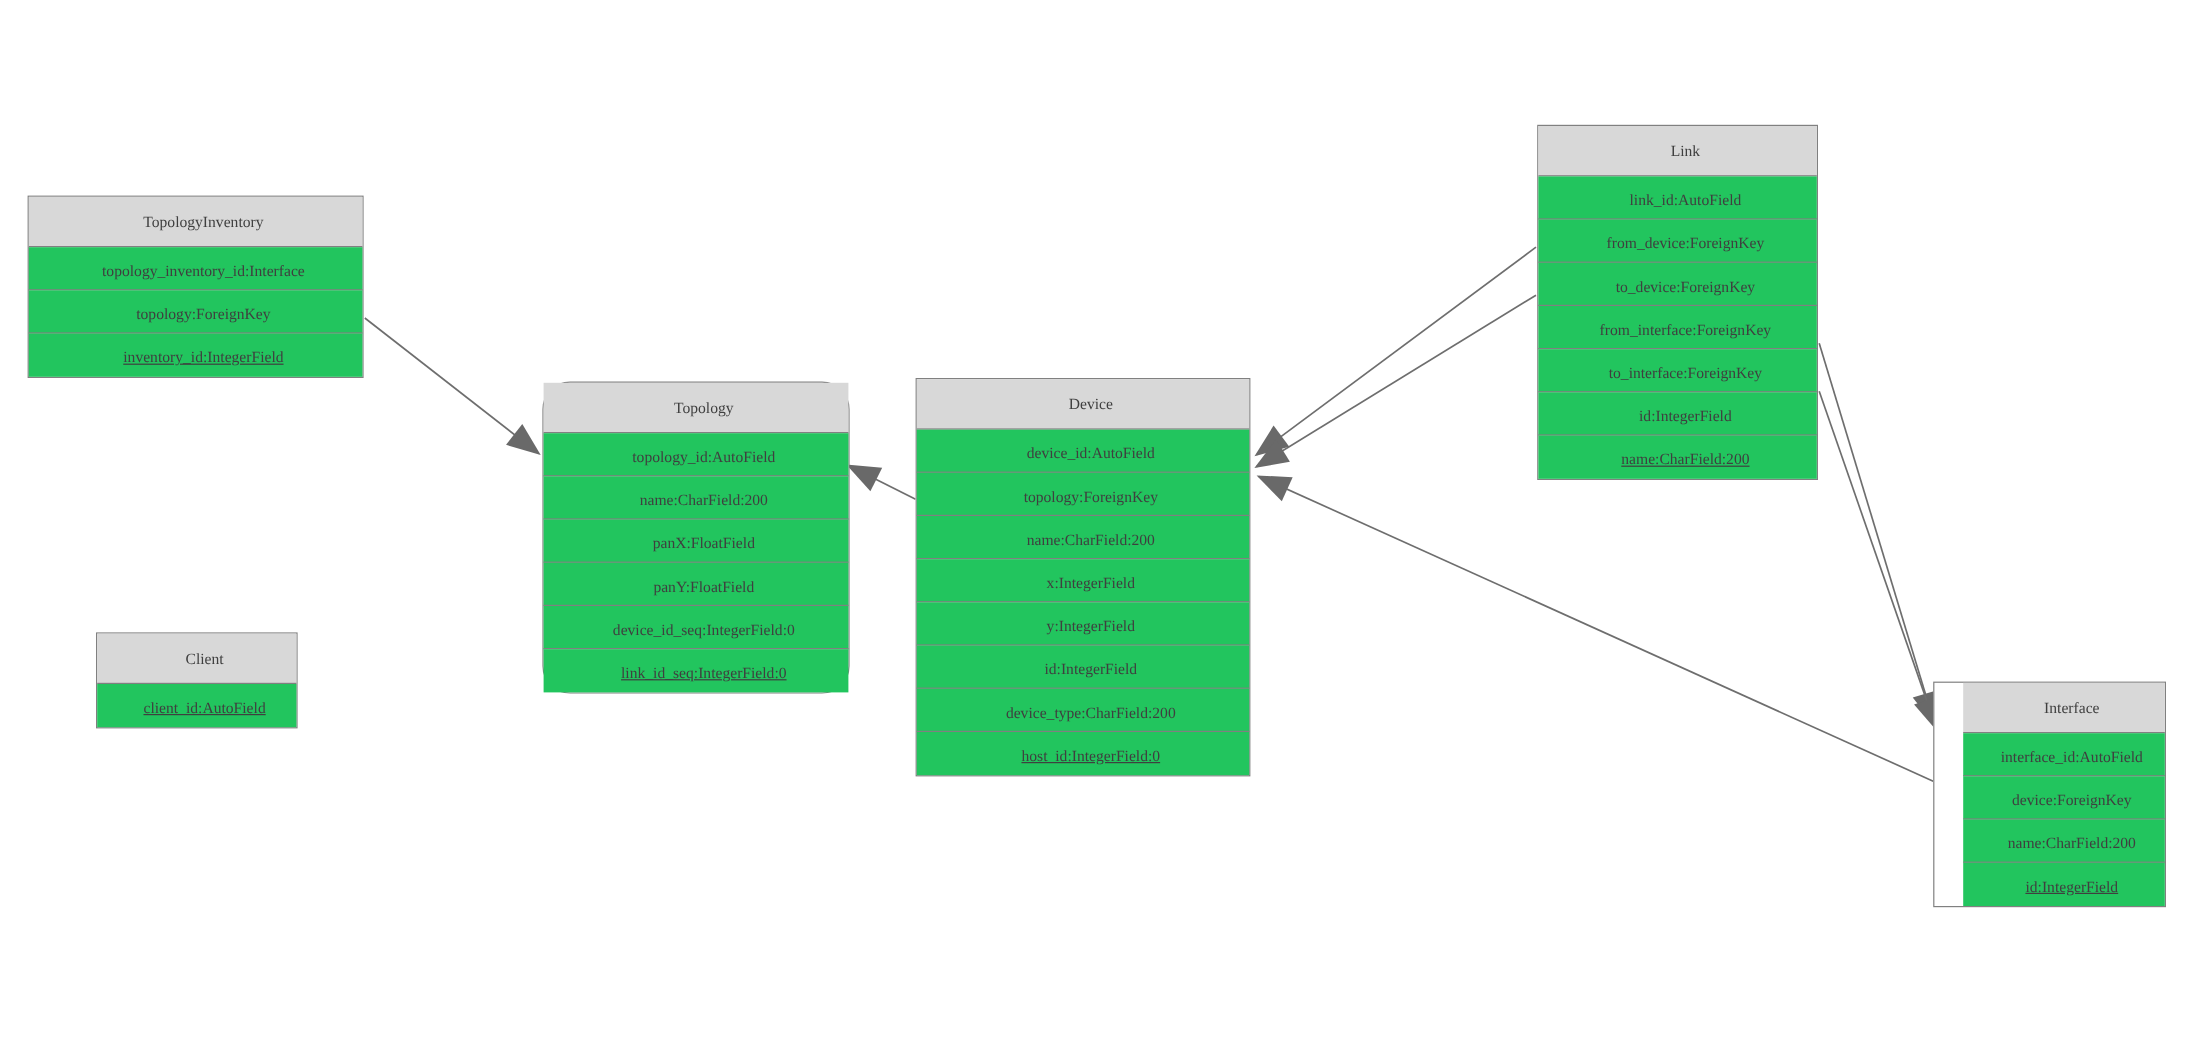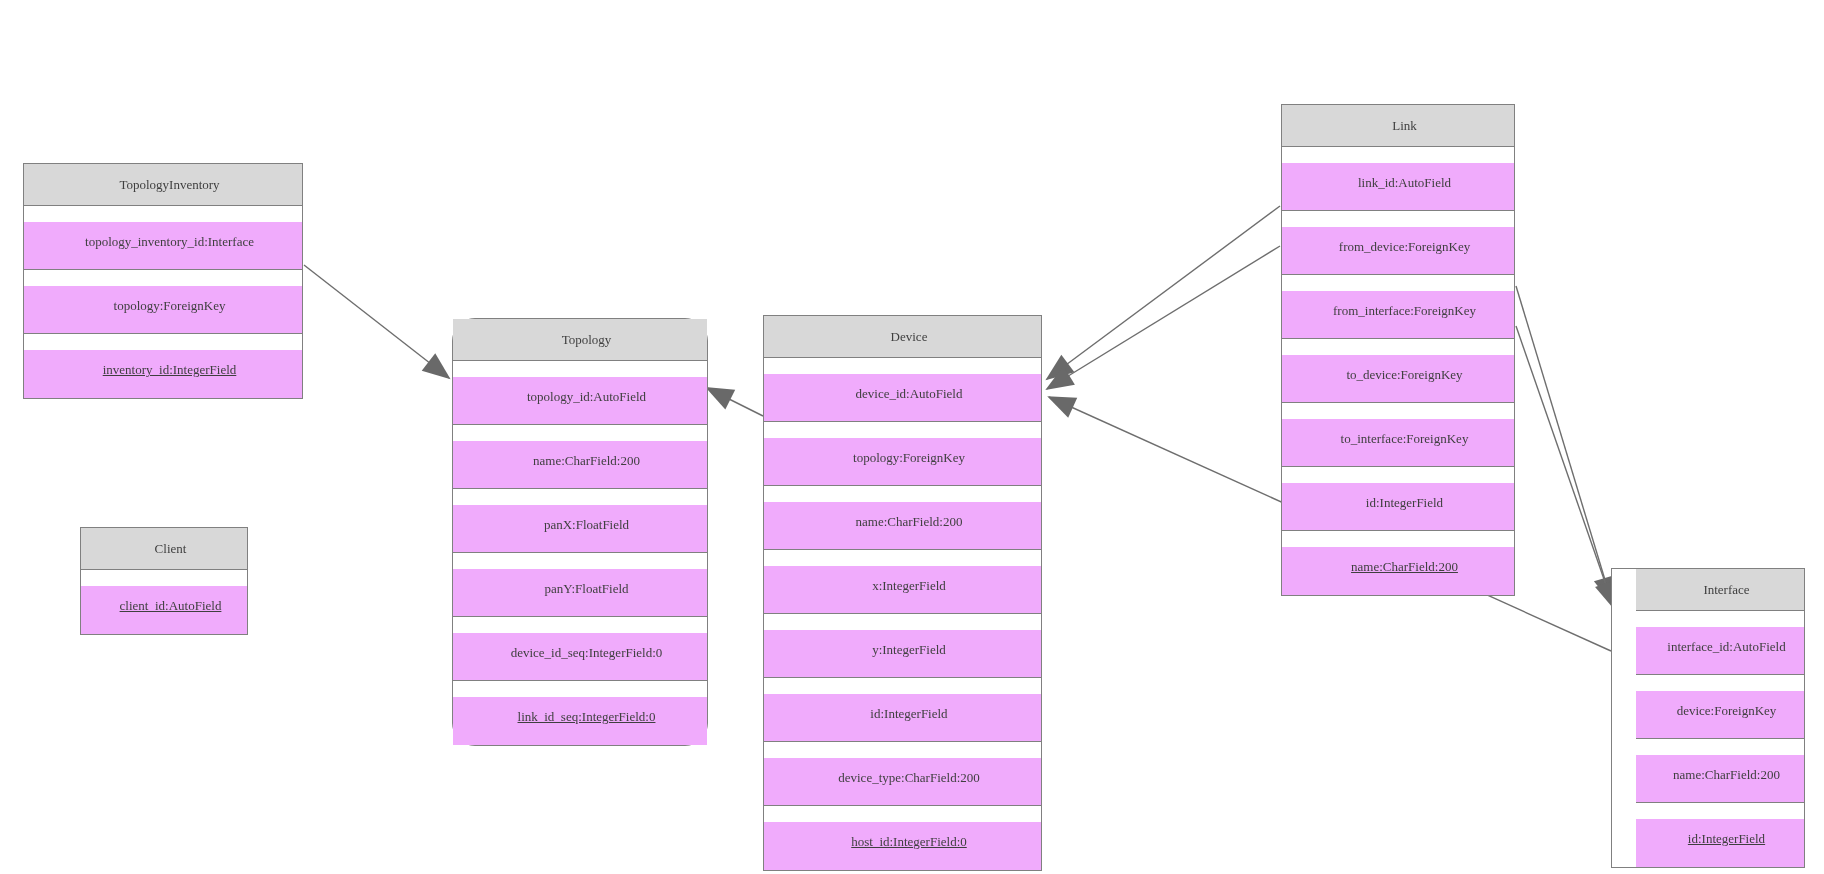--- a/index.html
+++ b/index.html
@@ -37,28 +37,27 @@
     height: 42px;
     line-height: 41px;
     padding-left: 13px;
     background: var(--header-fill, #d8d8d8);
     border-bottom: 1.5px solid var(--border, #808080);
     white-space: nowrap;
     overflow: hidden;
   }
   .entity-row {
     box-sizing: border-box;
-    height: 48px;
+    height: 36px;
     line-height: 39px;
     padding-left: 13px;
     border-bottom: 1.5px solid var(--border, #808080);
-    background: #f0abfc;
+    background: #22c55e;
     white-space: nowrap;
     overflow: hidden;
-    margin-top: 16px;
   }
   .entity-row:last-child {
     border-bottom: none;
     text-decoration: underline;
   }
   .relation-line {
     fill: none;
   }
 </style>
 </head>
@@ -109,22 +108,22 @@
       <div class="entity-row">x:IntegerField</div>
       <div class="entity-row">y:IntegerField</div>
       <div class="entity-row">id:IntegerField</div>
       <div class="entity-row">device_type:CharField:200</div>
       <div class="entity-row">host_id:IntegerField:0</div>
     </div>
     <div class="entity" style="left: 1281px; top: 104px; width: 234px;">
       <div class="entity-header">Link</div>
       <div class="entity-row">link_id:AutoField</div>
       <div class="entity-row">from_device:ForeignKey</div>
+      <div class="entity-row">to_device:ForeignKey</div>
       <div class="entity-row">from_interface:ForeignKey</div>
-      <div class="entity-row">to_device:ForeignKey</div>
       <div class="entity-row">to_interface:ForeignKey</div>
       <div class="entity-row">id:IntegerField</div>
       <div class="entity-row">name:CharField:200</div>
     </div>
     <div class="entity" style="left: 1611px; top: 568px; width: 194px; padding-left: 24px;">
       <div class="entity-header">Interface</div>
       <div class="entity-row">interface_id:AutoField</div>
       <div class="entity-row">device:ForeignKey</div>
       <div class="entity-row">name:CharField:200</div>
       <div class="entity-row">id:IntegerField</div>

